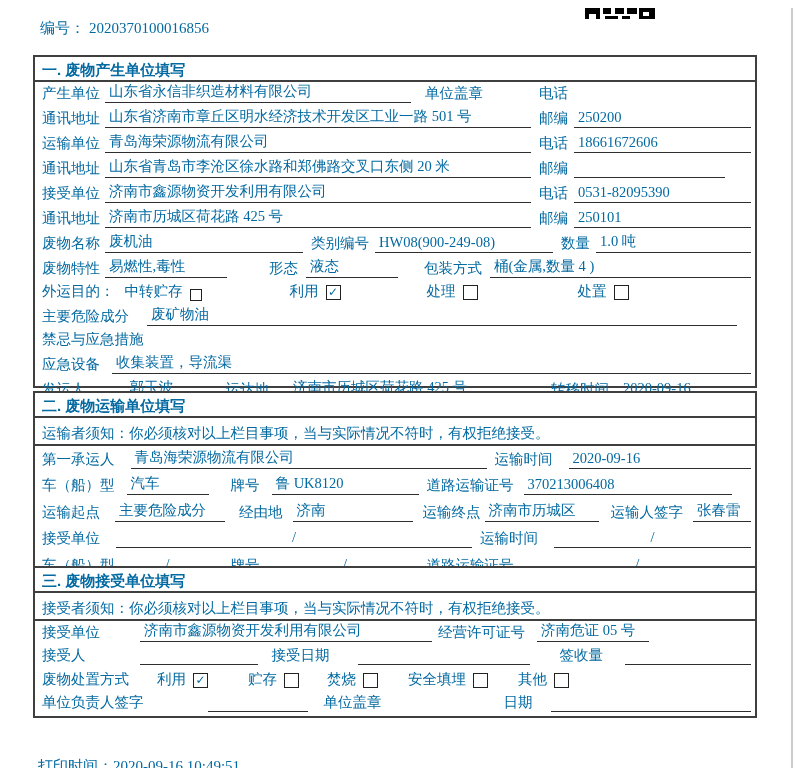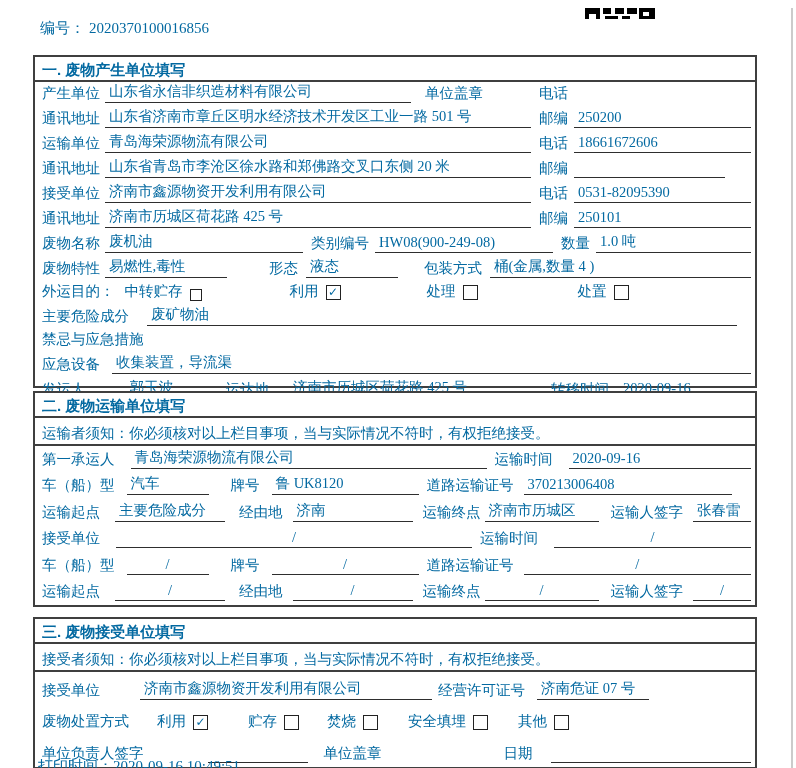--- a/index.html
+++ b/index.html
@@ -9,21 +9,21 @@
   .serial .num{margin-left:4px;}
   .title{position:absolute;top:1px;left:0;width:100%;box-sizing:border-box;padding-left:80px;
          text-align:center;font-size:23px;font-weight:700;letter-spacing:2px;
          font-family:"Liberation Sans","DejaVu Sans",sans-serif;}
   .qr{position:absolute;top:0;left:585px;width:70px;height:13px;}
   .edge{position:absolute;top:0;left:791px;width:2px;height:768px;background:#cbcbcb;}
   .box{position:absolute;left:33px;width:724px;border:2px solid #3f3f3f;box-sizing:border-box;
        display:flex;flex-direction:column;background:#fff;}
   .b1{top:47px;height:333px;}
   .b2{top:383px;height:216px;}
-  .b3{top:609px;height:152px;}
+  .b3{top:558px;height:152px;}
   .sec-hdr{flex:0 0 auto;height:25px;box-sizing:border-box;border-bottom:2px solid #3f3f3f;
            font-weight:700;font-size:15px;padding:4px 0 12px 7px;
            font-family:"Liberation Sans","DejaVu Sans",sans-serif;}
   .notice{flex:0 0 auto;height:28px;box-sizing:border-box;border-bottom:2px solid #3f3f3f;
           font-size:14.5px;padding:6px 0 0 7px;}
   .row{flex:1 1 0;display:flex;align-items:flex-end;padding:0 4px 4px 7px;
        font-size:14.5px;white-space:nowrap;min-width:0;}
   .lb{flex:0 0 auto;}
   .u{border-bottom:1px solid #2e2e2e;padding:0 4px 1px;flex:0 0 auto;box-sizing:border-box;min-height:17px;}
   .uf{border-bottom:1px solid #2e2e2e;padding:0 4px 1px;flex:1 1 auto;min-height:17px;min-width:0;}
@@ -239,24 +239,32 @@
   </div>
 
   <div class="box b3">
     <div class="sec-hdr">三. 废物接受单位填写</div>
     <div class="notice">接受者须知：你必须核对以上栏目事项，当与实际情况不符时，有权拒绝接受。</div>
 
     <div class="row">
       <span class="lb">接受单位</span>
       <span class="u" style="width:292px;margin-left:40px">济南市鑫源物资开发利用有限公司</span>
       <span class="lb" style="margin-left:6px">经营许可证号</span>
-      <span class="u" style="width:112px;margin-left:12px">济南危证 07 号</span>
+      <span class="u" style="width:112px;margin-left:12px">济南危证 05 号</span>
       <span class="gap"></span>
     </div>
 
+    <div class="row">
+      <span class="lb">接受人</span>
+      <span class="u" style="width:118px;margin-left:54px"></span>
+      <span class="lb" style="margin-left:14px">接受日期</span>
+      <span class="u" style="width:172px;margin-left:28px"></span>
+      <span class="lb" style="margin-left:30px">签收量</span>
+      <span class="uf" style="margin-left:22px"></span>
+    </div>
 
     <div class="row">
       <span class="lb">废物处置方式</span>
       <span class="ck" style="margin-left:28px">
         <span class="lb">利用</span>
         <span class="bx checked">✓</span>
       </span>
       <span class="ck" style="margin-left:40px">
         <span class="lb">贮存</span>
         <span class="bx"></span>

